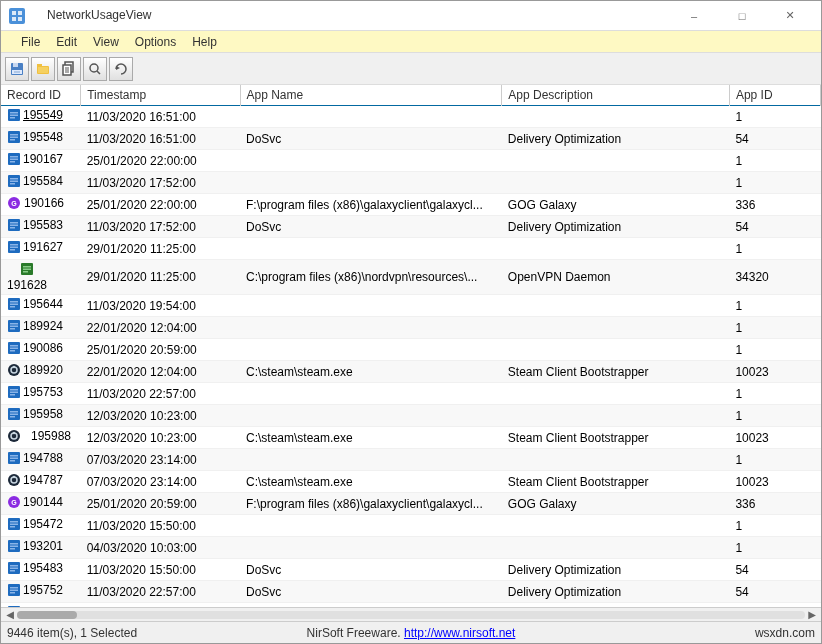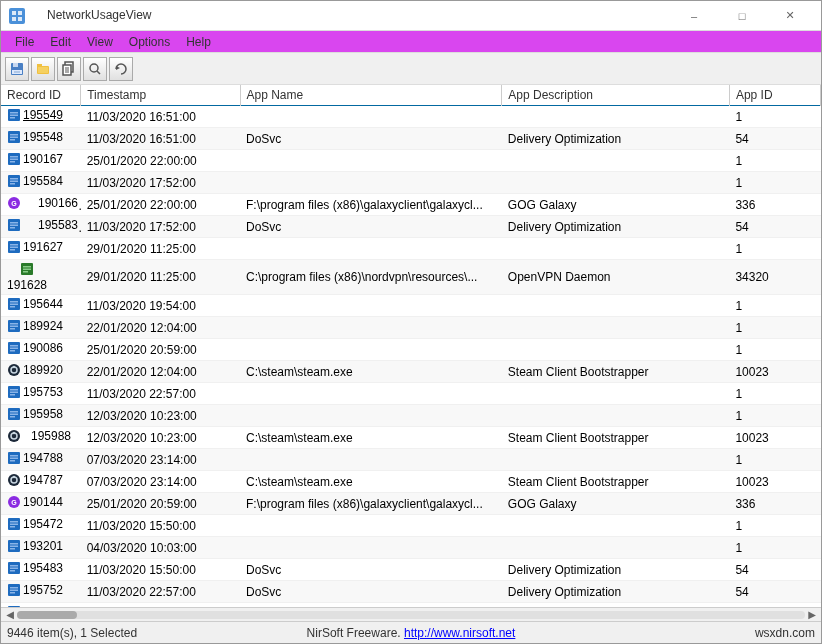--- a/index.html
+++ b/index.html
@@ -53,25 +53,25 @@
       width: 46px;
       height: 30px;
       border: none;
       background: transparent;
       cursor: pointer;
       font-size: 11px;
       color: #666;
       display: flex; align-items: center; justify-content: center;
     }
     .menu-bar {
-      background: #d946ef;
+      background: #fef9c3;
       height: 22px;
       display: flex;
       align-items: center;
-      padding: 0 6px;
+      padding: 0 12px;
       border-bottom: 1px solid #ddd;
     }
     .menu-item {
       padding: 2px 8px;
       cursor: pointer;
       font-size: 12px;
       color: #333;
     }
     .toolbar {
       background: #f0f0f0;
@@ -327,34 +327,34 @@
                   <rect x="3" y="9" width="5" height="1.5" fill="#8ab4e8"></rect>
                 </svg>
                 <span>195584</span>
               </span></td>
             <td class="cell-timestamp">11/03/2020 17:52:00</td>
             <td class="cell-appname" title=""></td>
             <td class="cell-appdesc"></td>
             <td class="cell-appid">1</td>
           </tr>
           <tr>
-            <td class="cell-record"><span style="display:inline-flex;align-items:center;gap:17px;">
+            <td class="cell-record"><span style="display:inline-flex;align-items:center;gap:3px;">
                 <svg width="14" height="14" viewBox="0 0 14 14">
                   <circle cx="7" cy="7" r="6" fill="#8b2be2"></circle>
                   <text x="7" y="10" text-anchor="middle" font-size="7" fill="white" font-weight="bold">G</text>
                 </svg>
                 <span>190166</span>
               </span></td>
             <td class="cell-timestamp">25/01/2020 22:00:00</td>
             <td class="cell-appname" title="F:\program files (x86)\galaxyclient\galaxycl...">F:\program files (x86)\galaxyclient\galaxycl...</td>
             <td class="cell-appdesc">GOG Galaxy</td>
             <td class="cell-appid">336</td>
           </tr>
           <tr>
-            <td class="cell-record"><span style="display:inline-flex;align-items:center;gap:17px;">
+            <td class="cell-record"><span style="display:inline-flex;align-items:center;gap:2px;">
                 <svg width="14" height="14" viewBox="0 0 14 14">
                   <rect x="1" y="1" width="12" height="12" fill="#1e6bbf" rx="1"></rect>
                   <rect x="3" y="4" width="8" height="1.5" fill="#8ab4e8"></rect>
                   <rect x="3" y="6.5" width="8" height="1.5" fill="#8ab4e8"></rect>
                   <rect x="3" y="9" width="5" height="1.5" fill="#8ab4e8"></rect>
                 </svg>
                 <span>195583</span>
               </span></td>
             <td class="cell-timestamp">11/03/2020 17:52:00</td>
             <td class="cell-appname" title="DoSvc">DoSvc</td>

